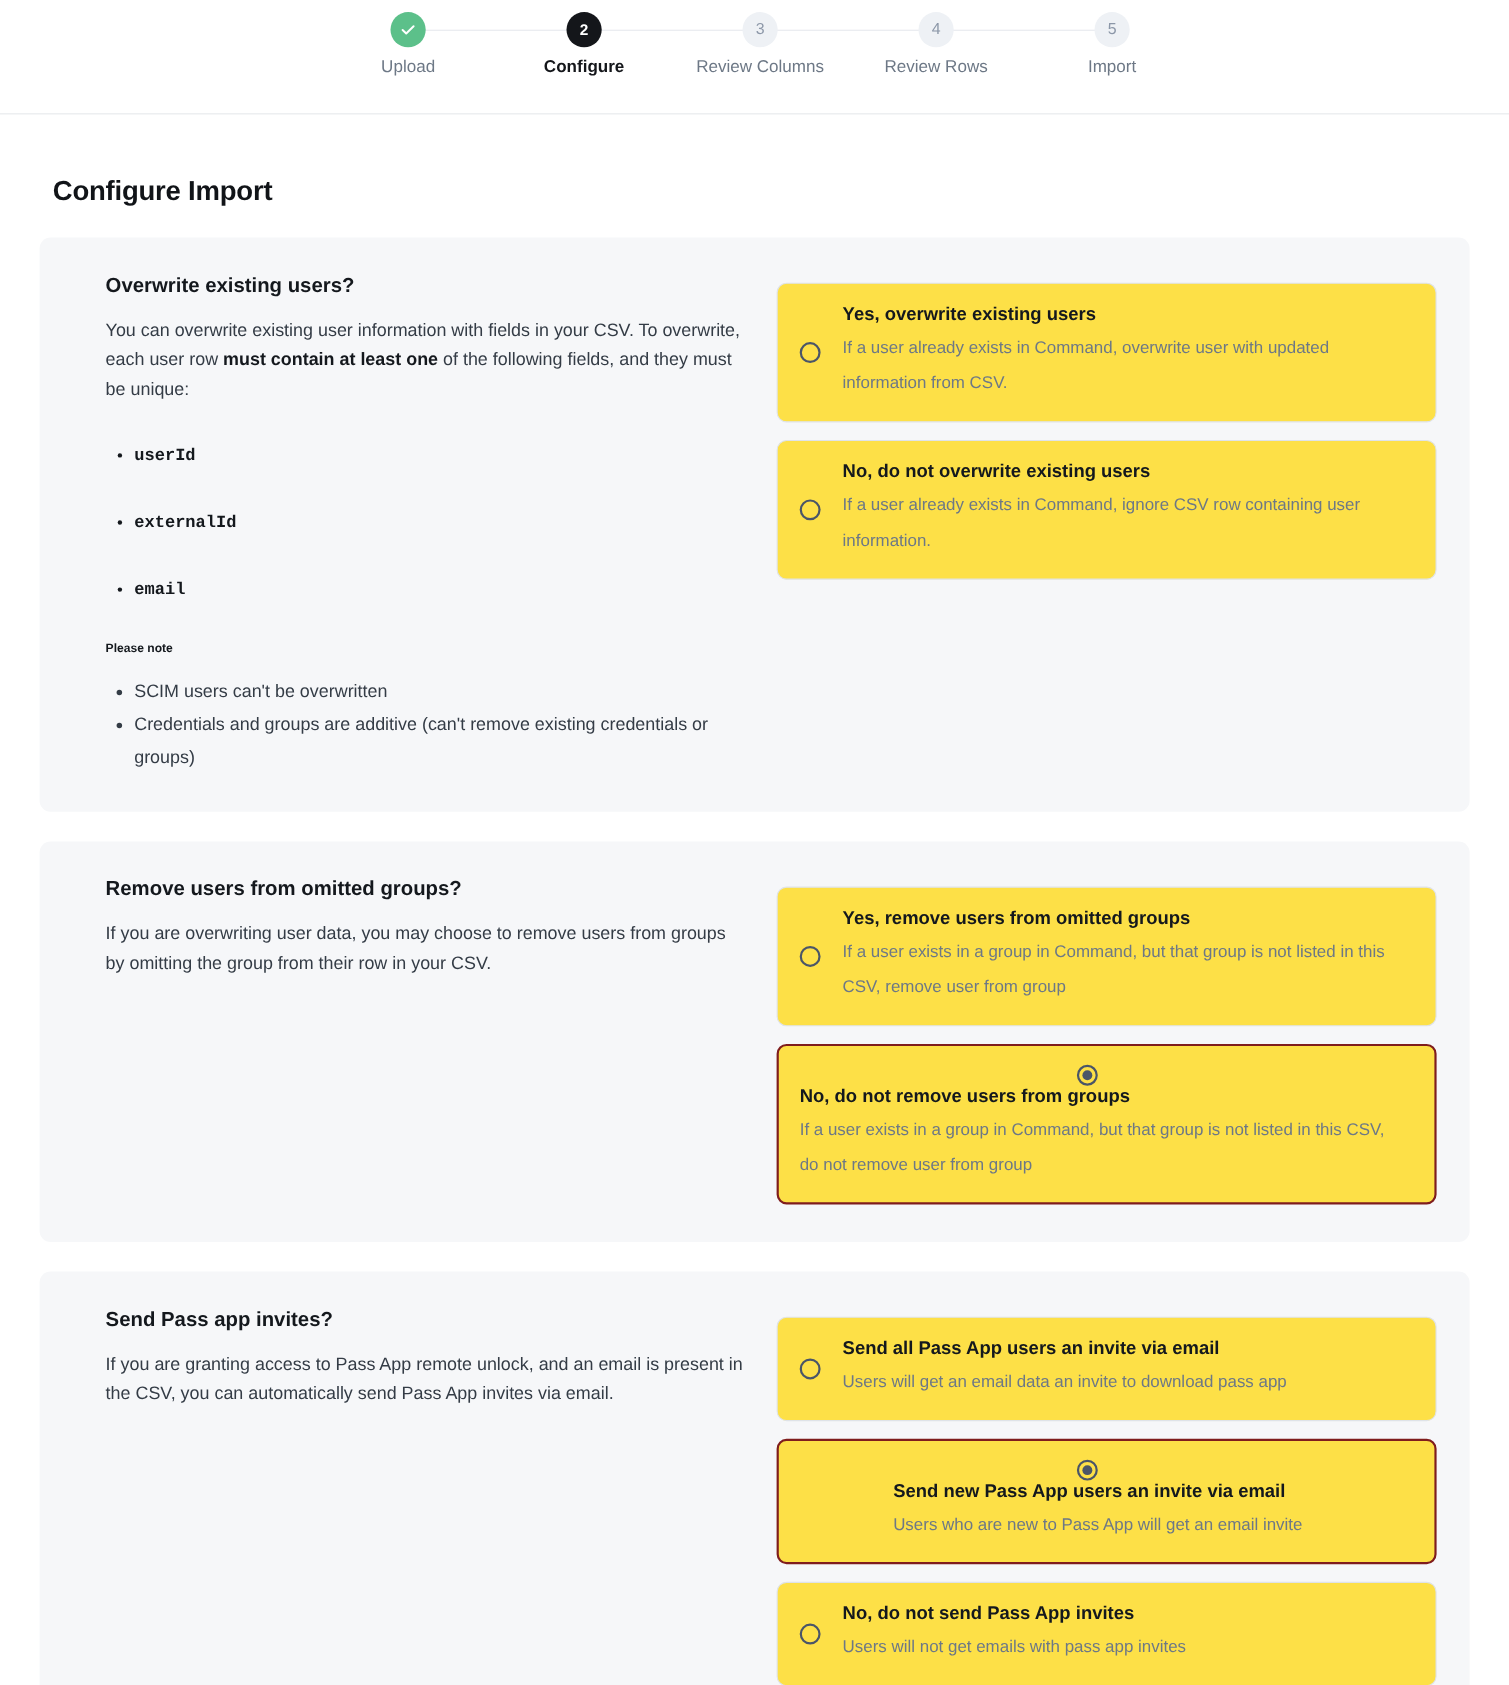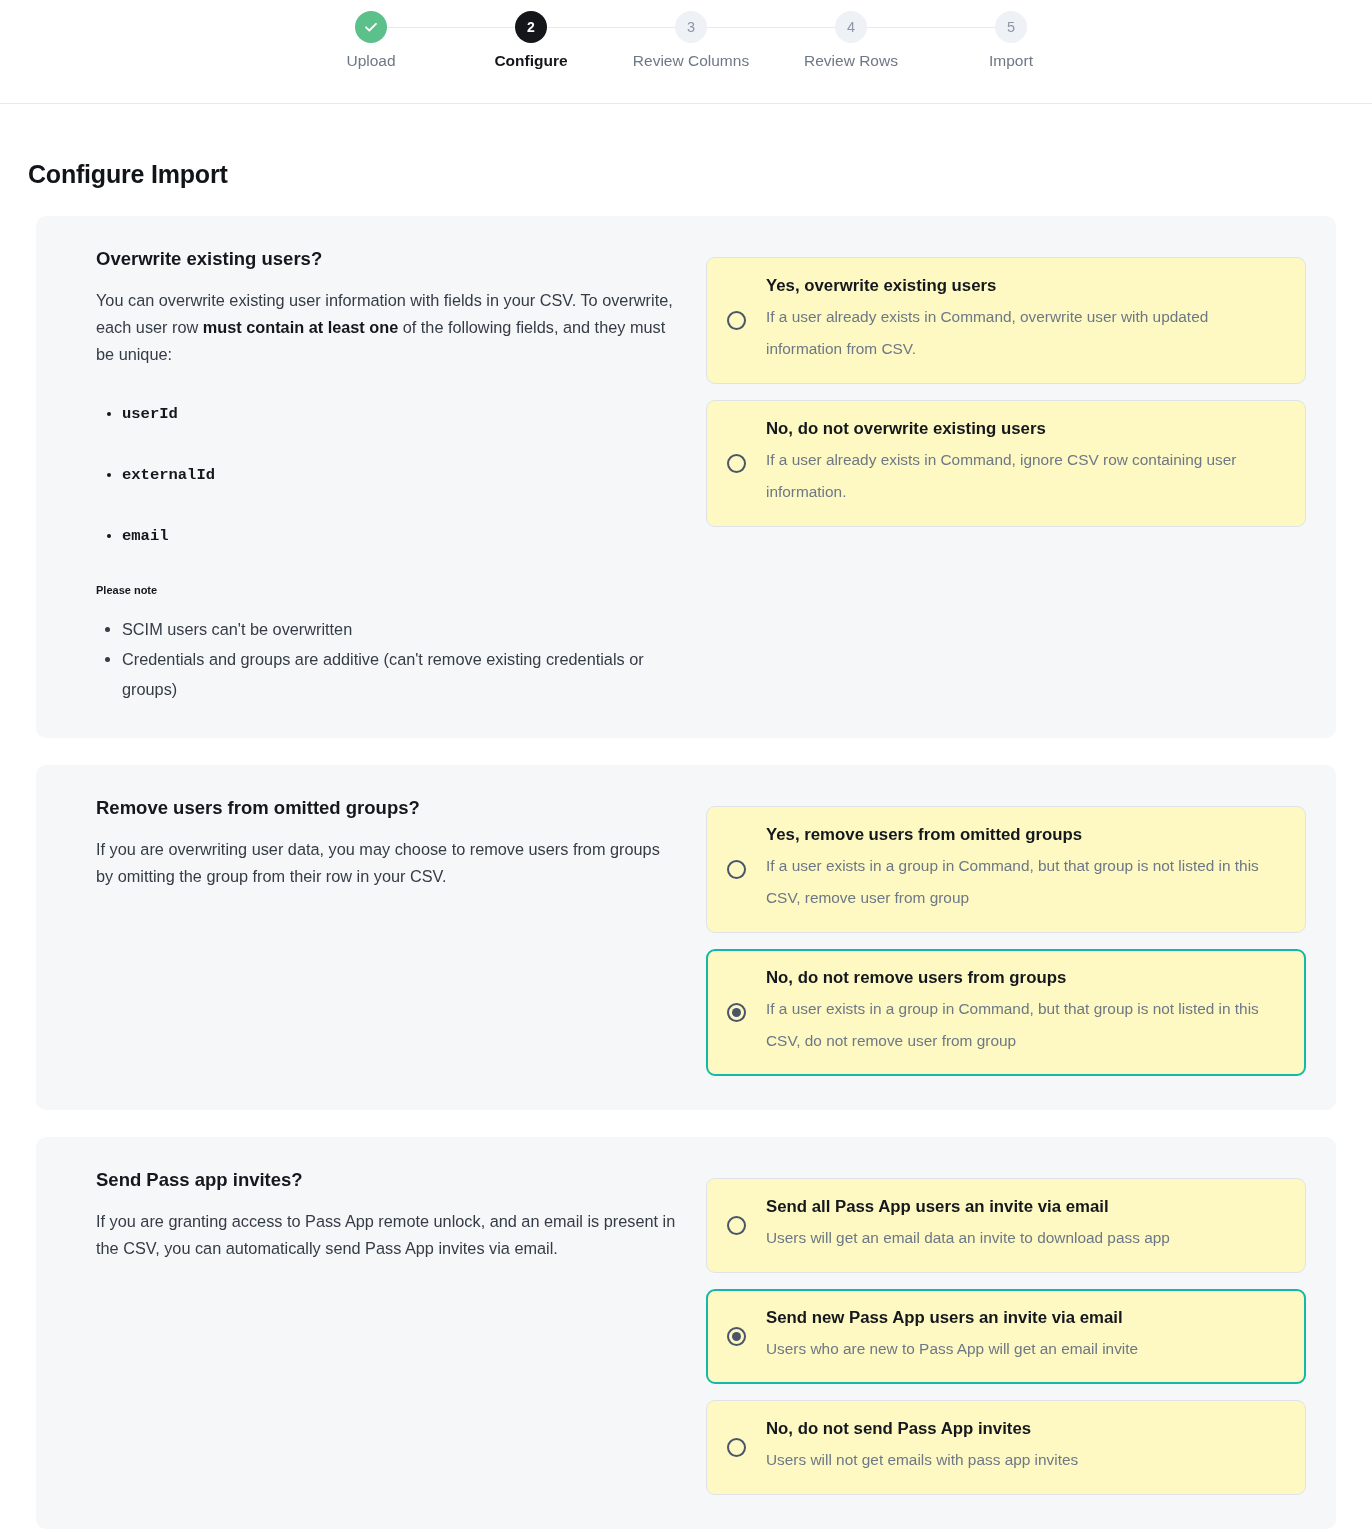--- a/index.html
+++ b/index.html
@@ -68,21 +68,21 @@
   .step-label {
     margin-top: 9px;
     font-size: 15.5px;
     color: #6d7886;
     white-space: nowrap;
   }
   .step-label.is-active { color: #14161a; font-weight: 700; }
 
   
   .page-title {
-    margin: 56px 0 0 28px;
+    margin: 56px 0 0 48px;
     font-size: 25px;
     font-weight: 700;
     letter-spacing: -0.2px;
     color: #111418;
   }
 
   .panel {
     margin: 27px 36px 0 36px;
     background: #f6f7f9;
     border-radius: 10px;
@@ -127,32 +127,33 @@
     font-size: 11px;
     font-weight: 700;
     color: #14181d;
   }
   .note-list { margin-top: 9px; }
 
   
   .opt {
     display: flex;
     align-items: center;
-    background: #fef9c3;
+    background: #fde047;
     border: 1px solid #dfe3e8;
     border-radius: 9px;
     padding: 18px 22px 18px 20px;
     margin-bottom: 16px;
     min-height: 88px;
     cursor: pointer;
   }
   .opt:last-child { margin-bottom: 0; }
   .opt.selected {
-    border: 2px solid #14b8a6;
+    border: 2px solid #7f1d1d;
     padding: 17px 35px 17px 19px;
+    flex-direction: column;
   }
   .radio {
     flex: 0 0 auto;
     width: 19px;
     height: 19px;
     border-radius: 50%;
     border: 2px solid #4a5568;
     margin-right: 20px;
     position: relative;
   }

